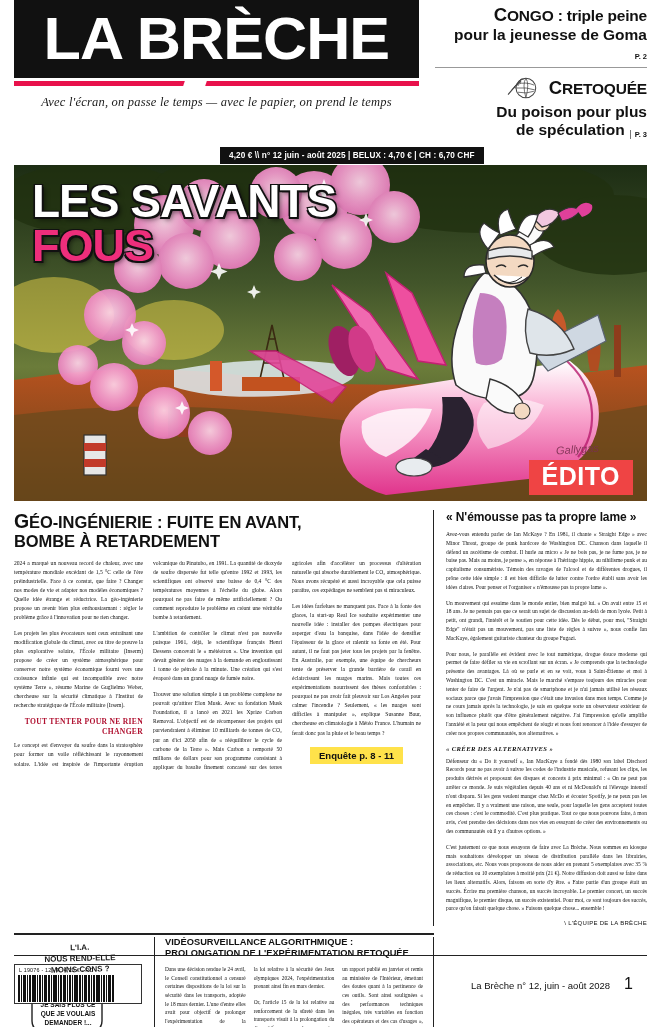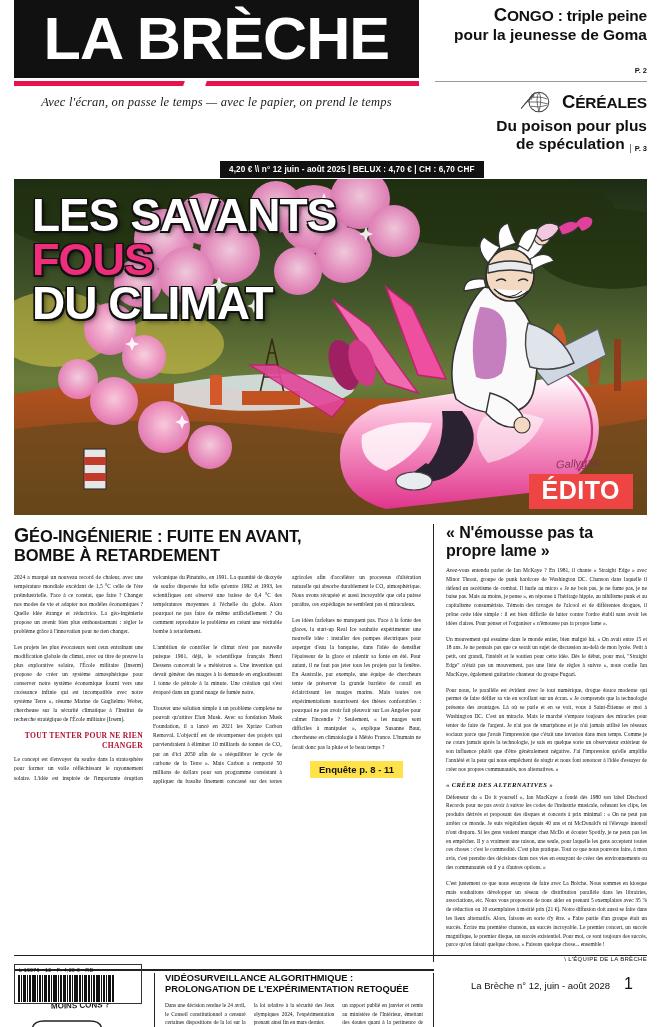--- a/index.html
+++ b/index.html
@@ -50,21 +50,21 @@
     font-family:"Liberation Sans", sans-serif; font-weight:bold;
     font-size:15.5px; line-height:1.17; letter-spacing:-0.2px;
   }
   .teaser-title .sc { font-size:18.5px; }
   .teaser-line2 { font-family:"Liberation Sans", sans-serif; font-weight:bold; font-size:15.5px; line-height:1.17;}
   .pageref {
     font-family:"Liberation Sans", sans-serif; font-weight:bold;
     font-size:7.5px; display:inline-block;
   }
   .teaser-divider { border-top:1px solid #999; margin:4px 0 5px 0; }
-  .ref-row { text-align:right; margin-top:15px;text-decoration:underline; }
+  .ref-row { text-align:right; margin-top:1px;text-decoration:underline; }
   .teaser2-head { display:flex; align-items:center; justify-content:flex-end; gap:6px; }
   .grain-icon { width:38px; height:30px; flex:0 0 auto; }
   .ref-inline { display:flex; align-items:flex-end; justify-content:flex-end; gap:5px; }
   .ref-bar { border-left:1px solid #777; padding-left:4px; }
 
   
   .pricebar-wrap { position:relative; height:18px; margin-top:8px; }
   .pricebar {
     position:absolute; left:206px; top:0;
     background:#111; color:#fff;
@@ -122,21 +122,21 @@
     display:inline-block; background:#ffe24a;
     font-family:"Liberation Sans", sans-serif; font-weight:bold;
     font-size:9.5px; padding:3px 9px; margin:2px 0 4px 0;
   }
   .enquete-wrap { text-align:center; break-inside:avoid; }
   .hr-thick { border-top:2.5px solid #222; margin:7px 0 6px 0; }
 
   
   .edito-title {
     font-family:"Liberation Sans", sans-serif; font-weight:bold;
-    font-size:16px; margin:0 0 6px 0; letter-spacing:-.1px;
+    font-size:12px; margin:0 0 6px 0; letter-spacing:-.1px;
   }
   .colsr p { font-size:5.5px; line-height:1.6; }
   .edito-sub {
     font-style:italic; font-variant:small-caps; font-weight:bold;
     font-size:6.6px; margin:6px 0 5px 0; letter-spacing:.4px;
   }
   .edito-sign {
     text-align:right; font-family:"Liberation Sans", sans-serif;
     font-size:6px; font-variant:small-caps; letter-spacing:.3px; margin-top:4px;
   }
@@ -217,21 +217,21 @@
               <path d="M3 23 q7 -9 14 -15" fill="none" stroke="#444" stroke-width="1.1"></path>
               <g fill="none" stroke="#444" stroke-width=".9">
                 <path d="M7 18 q2 -4 5 -2"></path>
                   <path d="M9.5 15 q2 -4 5 -2"></path>
                 <path d="M12 12 q2 -4 5 -2"></path>
                   <path d="M14.5 9 q2 -4 5 -2"></path>
               </g>
             </svg>
           </span>
           <span class="teaser-title">
-            <span class="sc">C</span><span>ÉRÉALES</span>
+            <span class="sc">C</span><span>RETOQUÉE</span>
           </span>
         </div>
         <div class="teaser-line2">Du poison pour plus</div>
         <div class="ref-inline">
           <span class="teaser-line2">de spéculation</span>
           <span class="pageref ref-bar">P. 3</span>
         </div>
       </div>
     </div>
   </div>
@@ -384,21 +384,20 @@
         <path d="M482 102 q6 -4 10 0" fill="none" stroke="#2a2a2a" stroke-width="1.5"></path>
         <path d="M504 102 q6 -4 10 0" fill="none" stroke="#2a2a2a" stroke-width="1.5"></path>
         <path d="M480 110 q18 16 34 2" fill="#fff" stroke="#2a2a2a" stroke-width="1.6"></path>
         <path d="M484 114 q12 8 24 -2" fill="none" stroke="#2a2a2a" stroke-width="1"></path>
       </g>
     </svg>
 
     <div class="hero-titles">
       <div class="ht">LES SAVANTS</div>
       <div class="ht pink">FOUS</div>
-      <div class="ht">DU CLIMAT</div>
     </div>
 
     <div class="signature">Gallygas</div>
     <div class="edito-badge">ÉDITO</div>
   </div>
 
   <div class="content">
 
     <div class="left-block">
       <h1 class="lead-title">

